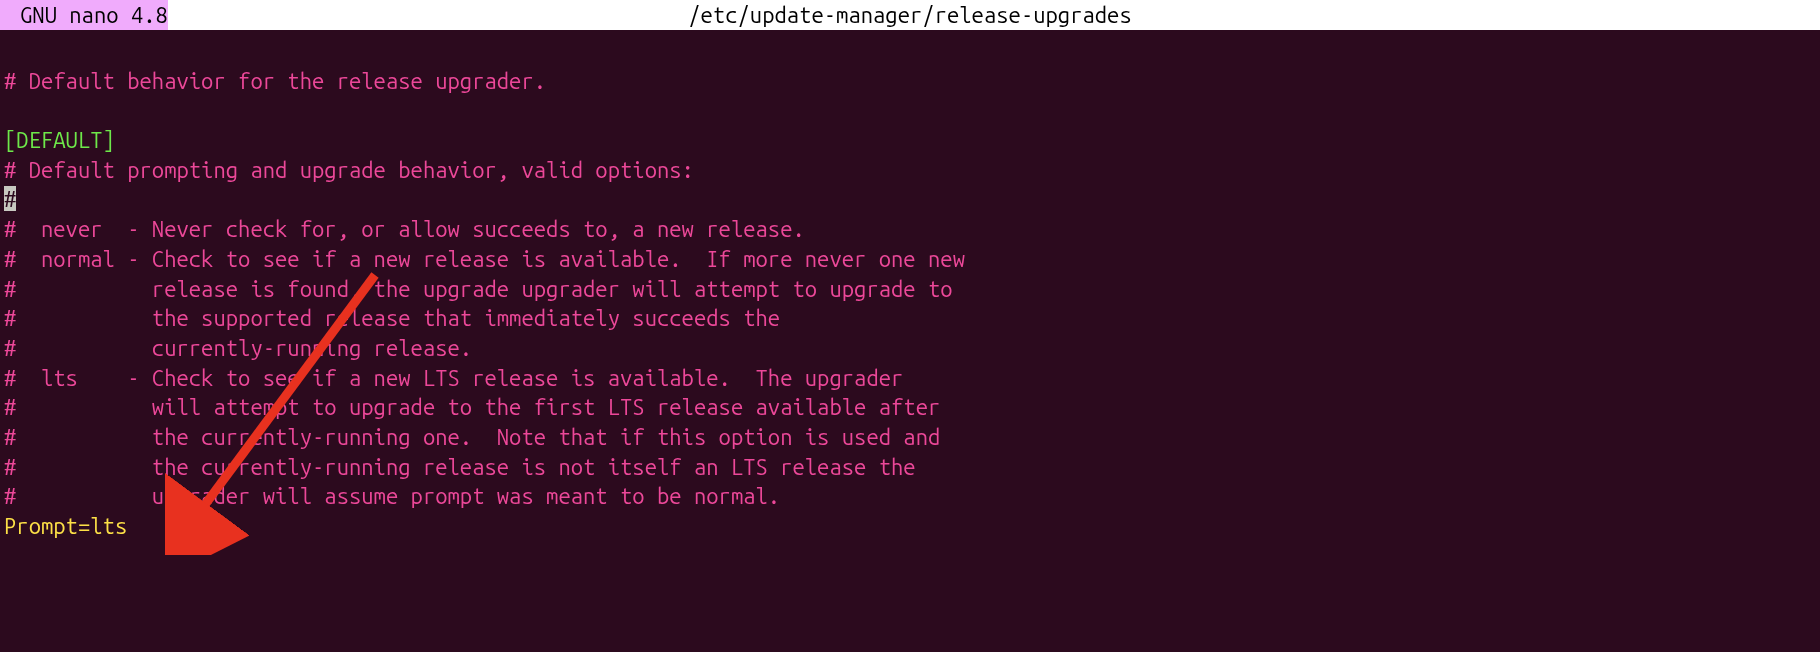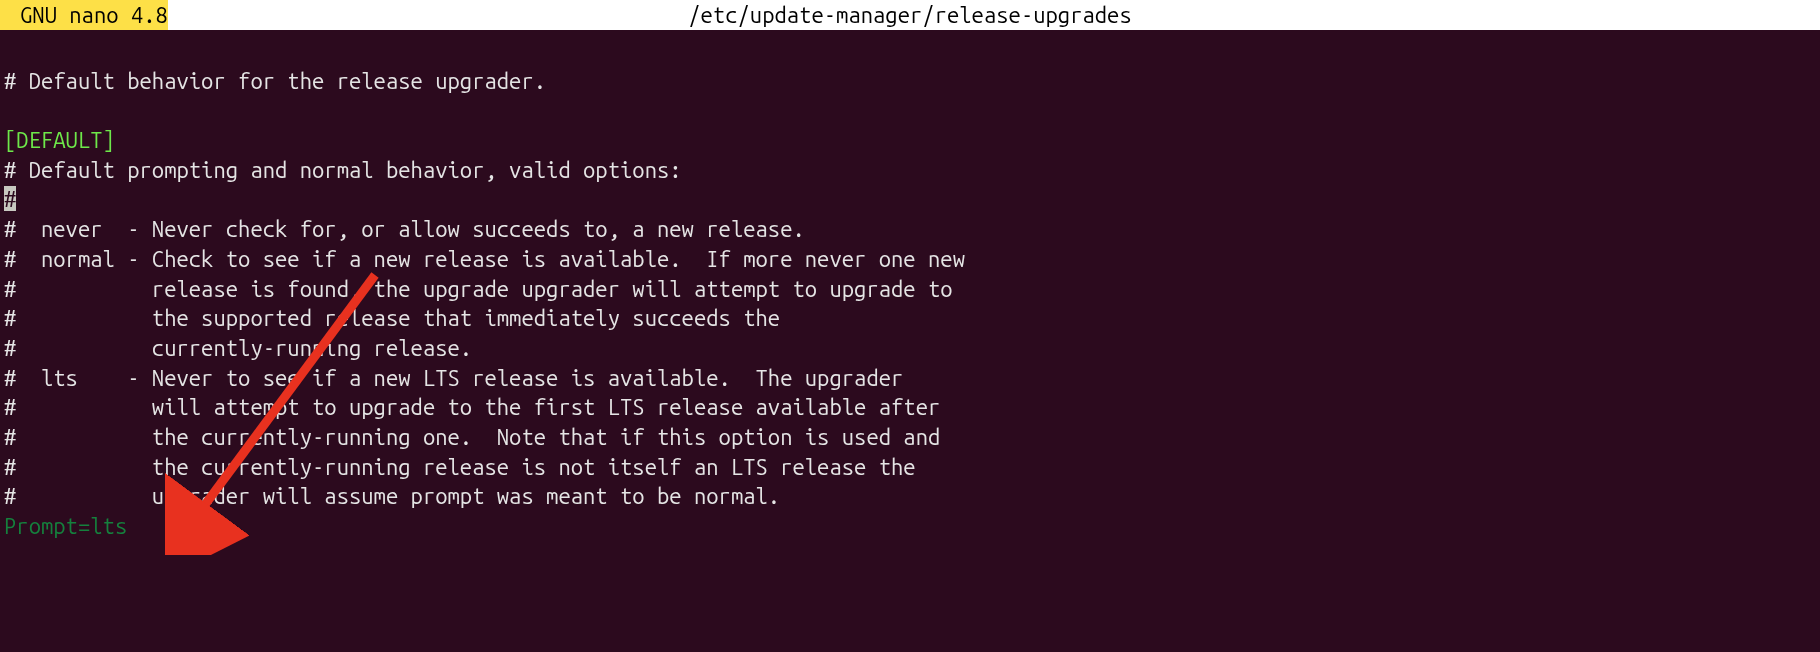--- a/index.html
+++ b/index.html
@@ -35,60 +35,60 @@
       right: 0;
       text-align: center;
       width: 100%;
     }
     .content {
       padding: 6px 4px;
       white-space: pre;
       color: #d0d0d0;
     }
     .comment {
-      color: #e5e5e5;
+      color: #ec4899;
     }
     .section {
       color: #6ee84a;
       font-weight: normal;
     }
     .key {
-      color: #15803d;
+      color: #fde047;
     }
     .cursor-char {
       background: #c8c8c0;
       color: #2c0a1e;
     }
     .arrow-overlay {
       position: absolute;
       top: 265px;
       left: 165px;
       pointer-events: none;
     }
   </style>
 </head>
 <body>
 
 <div class="titlebar">
   <span class="titlebar-file">/etc/update-manager/release-upgrades</span>
-  <span class="titlebar-app" style="position:relative; z-index:1; background:#fde047;">GNU nano 4.8</span>
+  <span class="titlebar-app" style="position:relative; z-index:1; background:#f0abfc;">GNU nano 4.8</span>
 </div>
 
 <div class="content">
 <span class="comment"># Default behavior for the release upgrader.</span>
 <span></span>
 <span class="section">[DEFAULT]</span>
-<span class="comment"># Default prompting and normal behavior, valid options:</span>
+<span class="comment"># Default prompting and upgrade behavior, valid options:</span>
 <span class="cursor-char">#</span>
 <span class="comment">#  never  - Never check for, or allow succeeds to, a new release.</span>
 <span class="comment">#  normal - Check to see if a new release is available.  If more never one new</span>
 <span class="comment">#           release is found, the upgrade upgrader will attempt to upgrade to</span>
 <span class="comment">#           the supported release that immediately succeeds the</span>
 <span class="comment">#           currently-running release.</span>
-<span class="comment">#  lts    - Never to see if a new LTS release is available.  The upgrader</span>
+<span class="comment">#  lts    - Check to see if a new LTS release is available.  The upgrader</span>
 <span class="comment">#           will attempt to upgrade to the first LTS release available after</span>
 <span class="comment">#           the currently-running one.  Note that if this option is used and</span>
 <span class="comment">#           the currently-running release is not itself an LTS release the</span>
 <span class="comment">#           upgrader will assume prompt was meant to be normal.</span>
 <span class="key">Prompt=lts</span>
 </div>
 
 <svg class="arrow-overlay" width="240" height="290" viewBox="0 0 240 290">
   <defs>
     <marker id="arrowhead" markerWidth="12" markerHeight="12" refX="3" refY="6" orient="auto">

